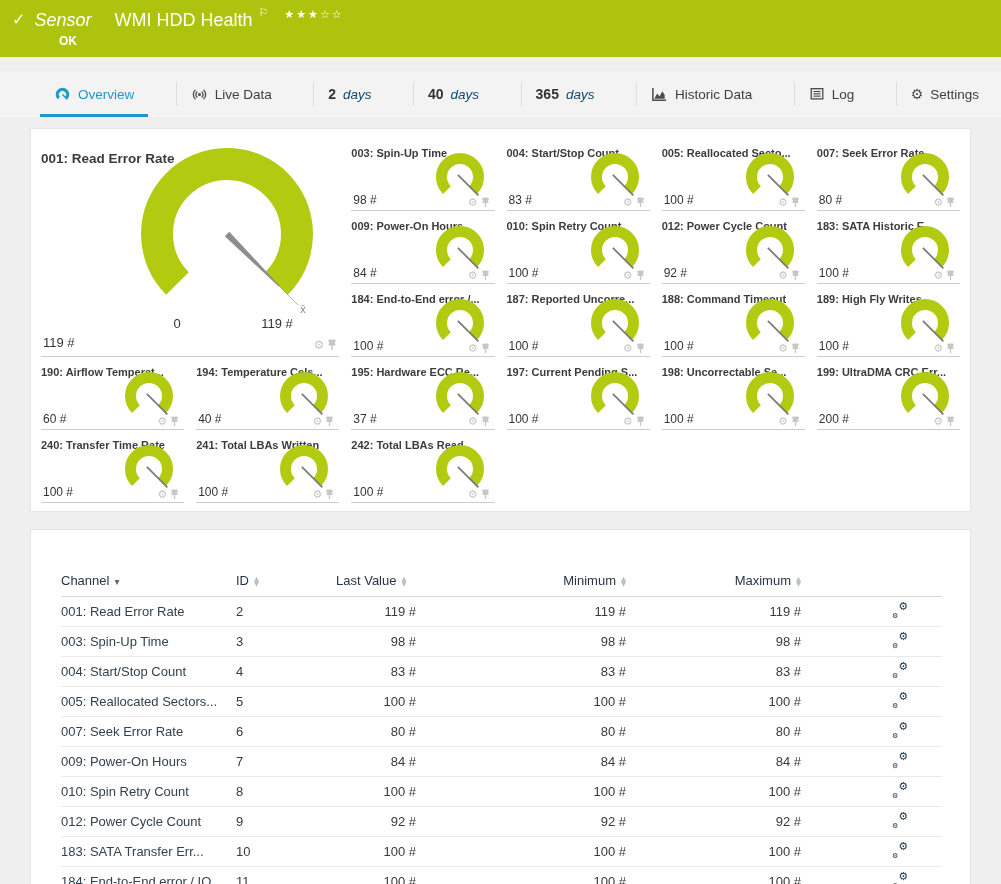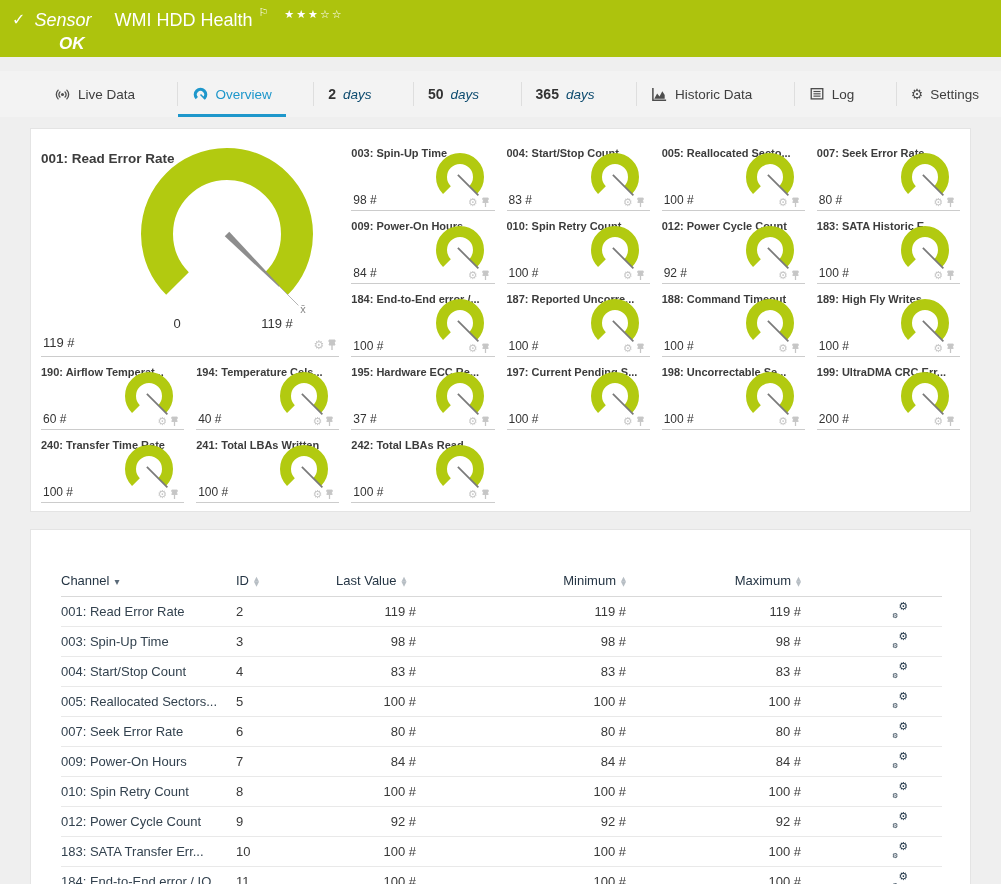--- a/index.html
+++ b/index.html
@@ -8,21 +8,21 @@
 
   
   .topbar { height:57px; background:#adc30d; color:#fff; padding:9px 0 0 12px; }
   .topbar-line1 { display:flex; align-items:flex-start; }
   .check { font-size:16px; font-weight:bold; margin-right:9px; line-height:22px; }
   .kind  { font-style:italic; font-size:18px; line-height:22px;text-align:right; }
   .sensor-title { font-size:18px; line-height:22px; margin-left:23px; }
   .flag { font-size:11px; margin-left:6px; position:relative; top:-3px; }
   .stars { font-size:11px; margin-left:16px; letter-spacing:2px; position:relative; top:-1px;
            font-family:"DejaVu Sans",sans-serif; }
-  .status-ok { font-size:17px; font-weight:bold; margin:3px 4px 0 47px;font-style:italic; }
+  .status-ok { font-size:12px; font-weight:bold; margin:3px 4px 0 47px; }
 
   
   .tabs { margin-top:14px; height:46px; background:#f3f3f3; display:flex;
           justify-content:space-between; padding:0 8px 0 40px; position:relative; }
   .tab { position:relative; display:flex; align-items:center; gap:7px; padding:0 14px;
          font-size:13.5px; color:#3e3e3e; cursor:pointer; }
   .tab + .tab::before { content:""; position:absolute; left:-1px; top:11px; bottom:11px;
          width:1px; background:#dedede; }
   .tab.active { color:#1e97cb; }
   .tab.active::after { content:""; position:absolute; left:0; right:0; bottom:0; height:3px;
@@ -96,42 +96,42 @@
     <span class="check">✓</span>
     <span class="kind">Sensor</span>
     <span class="sensor-title">WMI HDD Health</span>
     <span class="flag">⚐</span>
     <span class="stars"><span>★★★</span><span>☆☆</span></span>
   </div>
   <div class="status-ok">OK</div>
 </header>
 
 <nav class="tabs">
-  <div class="tab">
-    <svg width="17" height="17" viewBox="0 0 18 18">
-      <circle cx="9" cy="9" r="1.6" fill="#4d4d4d"></circle>
-      <path d="M6.3 6.3 a3.8 3.8 0 0 0 0 5.4 M4.4 4.4 a6.5 6.5 0 0 0 0 9.2 M11.7 6.3 a3.8 3.8 0 0 1 0 5.4 M13.6 4.4 a6.5 6.5 0 0 1 0 9.2" fill="none" stroke="#4d4d4d" stroke-width="1.4" stroke-linecap="round"></path>
-    </svg>
-    <span>Live Data</span>
-  </div>
   <div class="tab active">
     <svg width="17" height="17" viewBox="0 0 18 18">
       <path d="M5.11 12.89 A5.5 5.5 0 1 1 12.89 12.89" fill="none" stroke="#1e97cb" stroke-width="3.4"></path>
       <g transform="translate(9,9) rotate(45)">
           <line x1="0" y1="0" x2="7" y2="0" stroke="#1e97cb" stroke-width="1.6"></line>
         </g>
     </svg>
     <span>Overview</span>
   </div>
   <div class="tab">
+    <svg width="17" height="17" viewBox="0 0 18 18">
+      <circle cx="9" cy="9" r="1.6" fill="#4d4d4d"></circle>
+      <path d="M6.3 6.3 a3.8 3.8 0 0 0 0 5.4 M4.4 4.4 a6.5 6.5 0 0 0 0 9.2 M11.7 6.3 a3.8 3.8 0 0 1 0 5.4 M13.6 4.4 a6.5 6.5 0 0 1 0 9.2" fill="none" stroke="#4d4d4d" stroke-width="1.4" stroke-linecap="round"></path>
+    </svg>
+    <span>Live Data</span>
+  </div>
+  <div class="tab">
     <span class="num">2</span>
     <span class="days">days</span>
   </div>
   <div class="tab">
-    <span class="num">50</span>
+    <span class="num">40</span>
     <span class="days">days</span>
   </div>
   <div class="tab">
     <span class="num">365</span>
     <span class="days">days</span>
   </div>
   <div class="tab">
     <svg width="17" height="17" viewBox="0 0 18 18">
       <path d="M2 2 V15 H16" fill="none" stroke="#4d4d4d" stroke-width="1.6"></path>
       <path d="M3.5 13.5 L6.5 8 L9 11 L12 5.5 L14.5 9.5 V13.5 Z" fill="#4d4d4d"></path>

